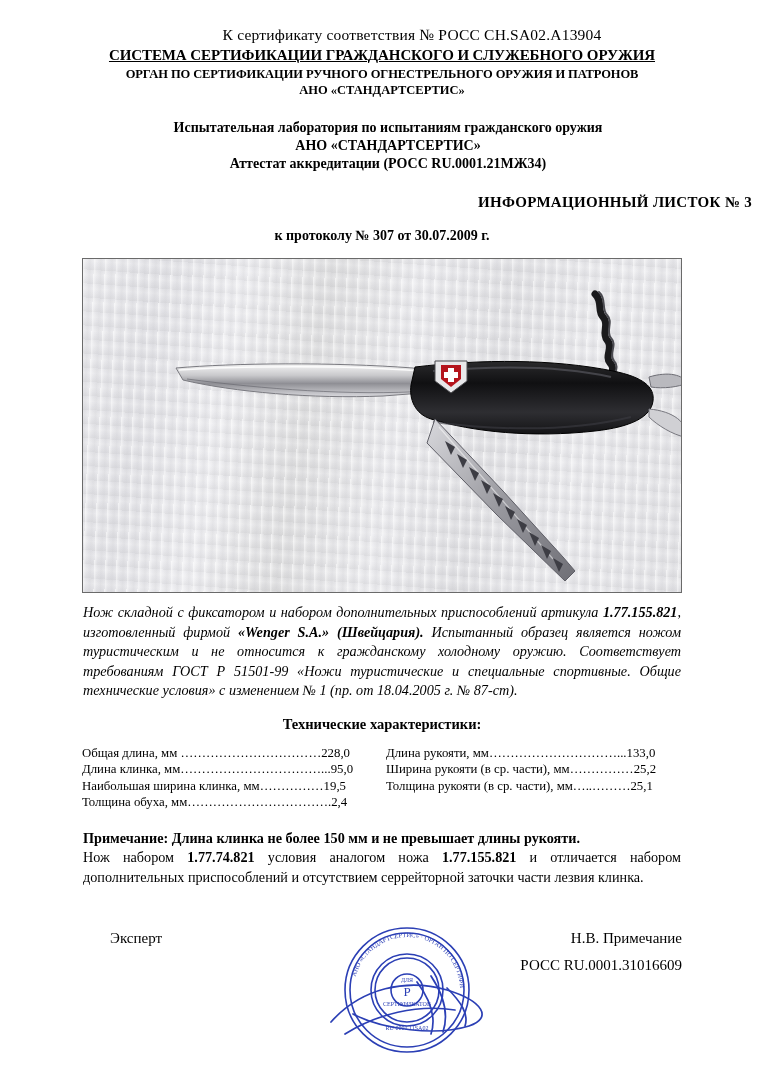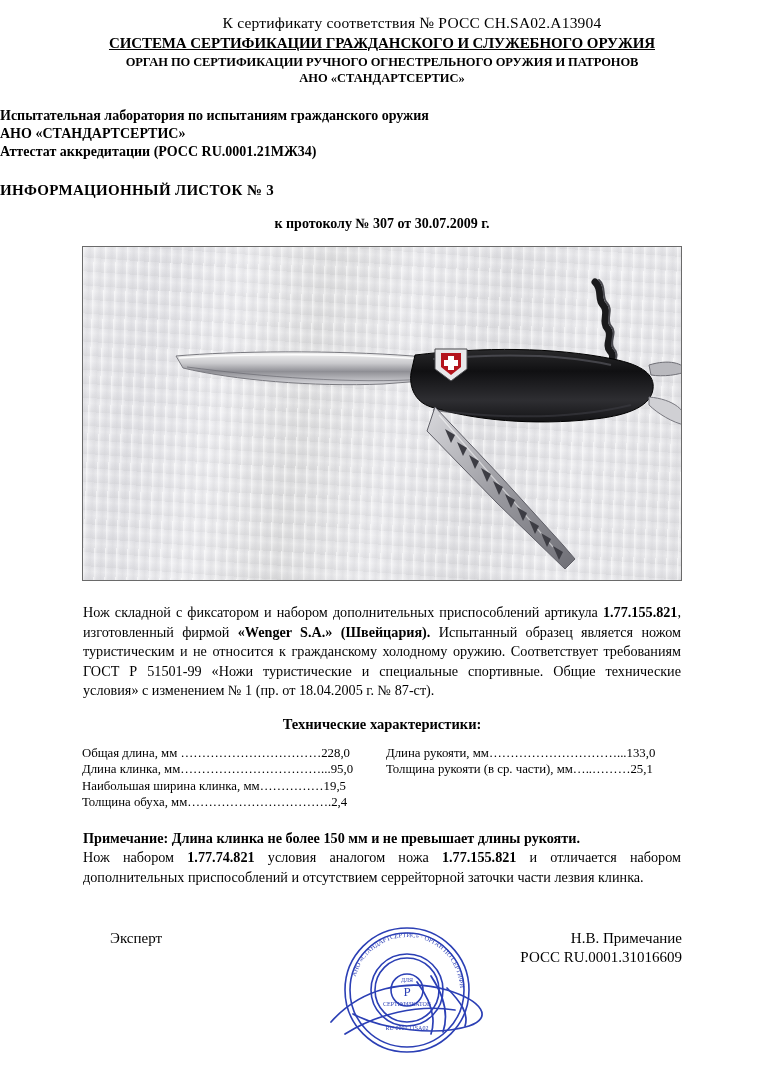--- a/index.html
+++ b/index.html
@@ -12,21 +12,21 @@
     height: 1087px;
     font-family: "Liberation Serif", serif;
     color: #000000;
     position: relative;
     overflow: hidden;
   }
   .page {
     position: relative;
     width: 764px;
     height: 1087px;
-    padding: 0;
+    padding: 12px;
     box-sizing: border-box;
   }
 
   
   .header {
     text-align: center;
     padding-top: 14px;
   }
   .cert-ref {
     font-size: 15.5px;
@@ -47,32 +47,33 @@
     margin-top: 3px;
     letter-spacing: -0.1px;
   }
   .org-line2 {
     font-size: 12.5px;
     font-weight: bold;
     margin-top: 1px;
   }
   .lab-block {
     margin-top: 22px;
-    text-align: left;
+    text-align: center;
+    margin-left: 12px;
   }
   .lab-line {
     font-size: 14px;
     font-weight: bold;
     margin-top: 2px;
   }
   .doc-title {
     margin-top: 22px;
     font-size: 15px;
     font-weight: bold;
-    text-align: left;
+    text-align: right;
     letter-spacing: 0.3px;
   }
   .protocol {
     margin-top: 17px;
     font-size: 14px;
     font-weight: bold;
     text-align: center;
   }
 
   
@@ -89,24 +90,25 @@
     position: absolute; inset: 0;
     background-image:
       repeating-linear-gradient(92deg, rgba(255,255,255,0.55) 0px, rgba(255,255,255,0.0) 3px, rgba(200,200,205,0.25) 7px, rgba(255,255,255,0.0) 11px),
       repeating-linear-gradient(4deg, rgba(0,0,0,0.035) 0px, rgba(0,0,0,0.0) 5px, rgba(255,255,255,0.25) 9px, rgba(0,0,0,0.0) 14px);
   }
   .knife-svg { position: absolute; inset: 0; }
 
   
   .desc {
     width: 598px;
-    margin: 22px auto 0 auto;
+    margin: 10px auto 0 auto;
     font-size: 14.2px;
     line-height: 19.5px;
     text-align: justify;
+    font-style: italic;
   }
   .desc b { font-weight: bold; }
 
   .spec-title {
     margin-top: 15px;
     text-align: center;
     font-size: 14.5px;
     font-weight: bold;
   }
 
@@ -143,21 +145,21 @@
     justify-content: space-between;
     font-size: 15px;
   }
   .sig-row .role { padding-left: 28px; }
   .sig-row.second { margin-top: 43px; }
   .sig-row.second .role { padding-left: 28px; }
   .sig-name { text-align: right; }
   .reg-num {
     text-align: right;
     font-size: 15px;
-    margin-top: 2px;
+    margin-top: 10px;
   }
   .stamp {
     position: absolute;
     left: 215px;
     top: -12px;
     width: 220px;
     height: 150px;
     pointer-events: none;
   }
 </style>
@@ -249,20 +251,21 @@
   <div class="spec-title">Технические характеристики:</div>
   <div class="spec-table">
     <div class="spec-col left">
       <div class="spec-row">Общая длина, мм ……………………………228,0</div>
       <div class="spec-row">Длина клинка, мм……………………………...95,0</div>
       <div class="spec-row">Наибольшая ширина клинка, мм……………19,5</div>
       <div class="spec-row">Толщина обуха, мм…………………………….2,4</div>
     </div>
     <div class="spec-col right">
       <div class="spec-row">Длина рукояти, мм…………………………...133,0</div>
+      <div class="spec-row">Ширина рукояти (в ср. части), мм……………25,2</div>
       <div class="spec-row">Толщина рукояти (в ср. части), мм…..………25,1</div>
     </div>
   </div>
 
   <div class="note">
     <div class="l1">Примечание: Длина клинка не более 150 мм и не превышает длины рукояти.</div>
     <div><span>Нож набором </span><b>1.77.74.821</b><span> условия аналогом ножа </span><b>1.77.155.821</b><span> и отличается набором дополнительных приспособлений и отсутствием серрейторной заточки части лезвия клинка.</span></div>
   </div>
 
   <div class="sig-area">

